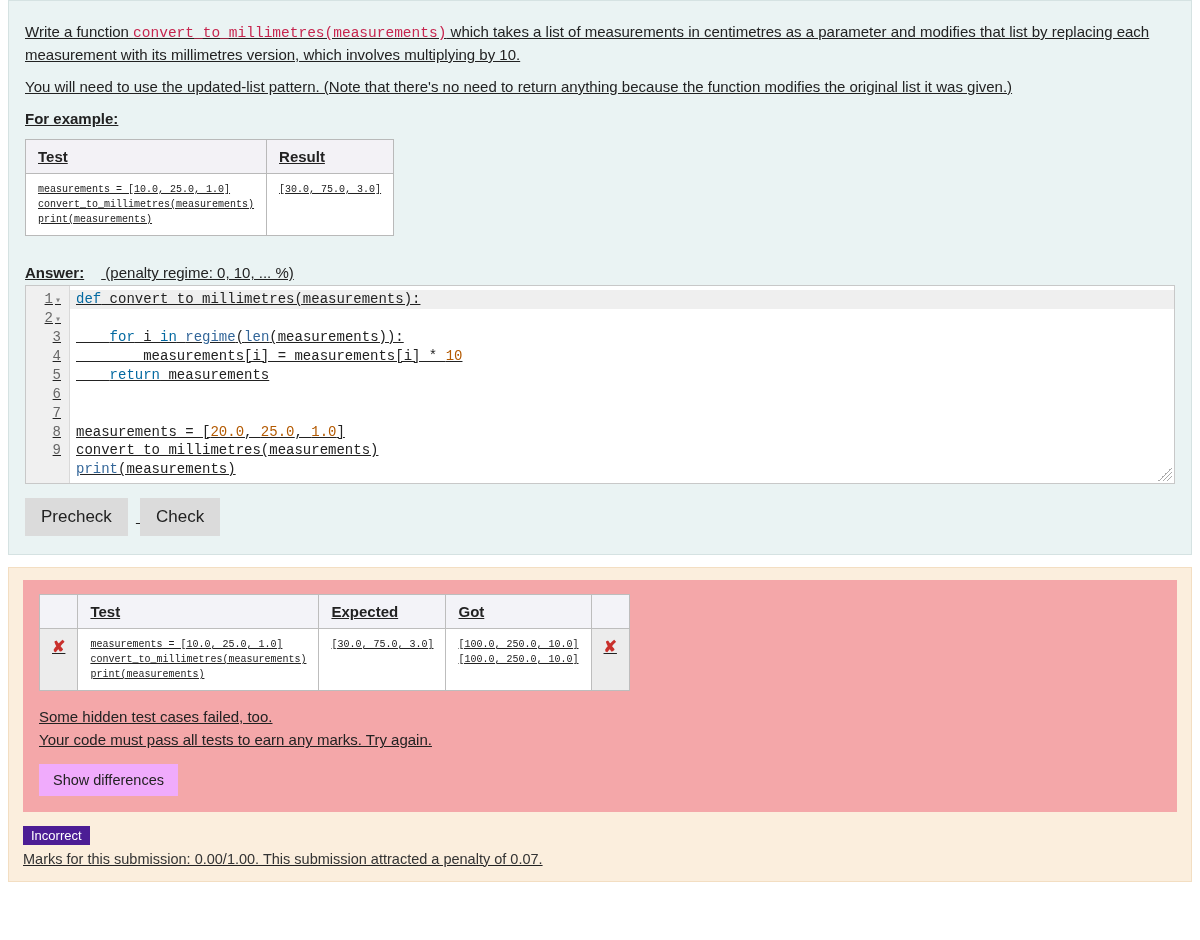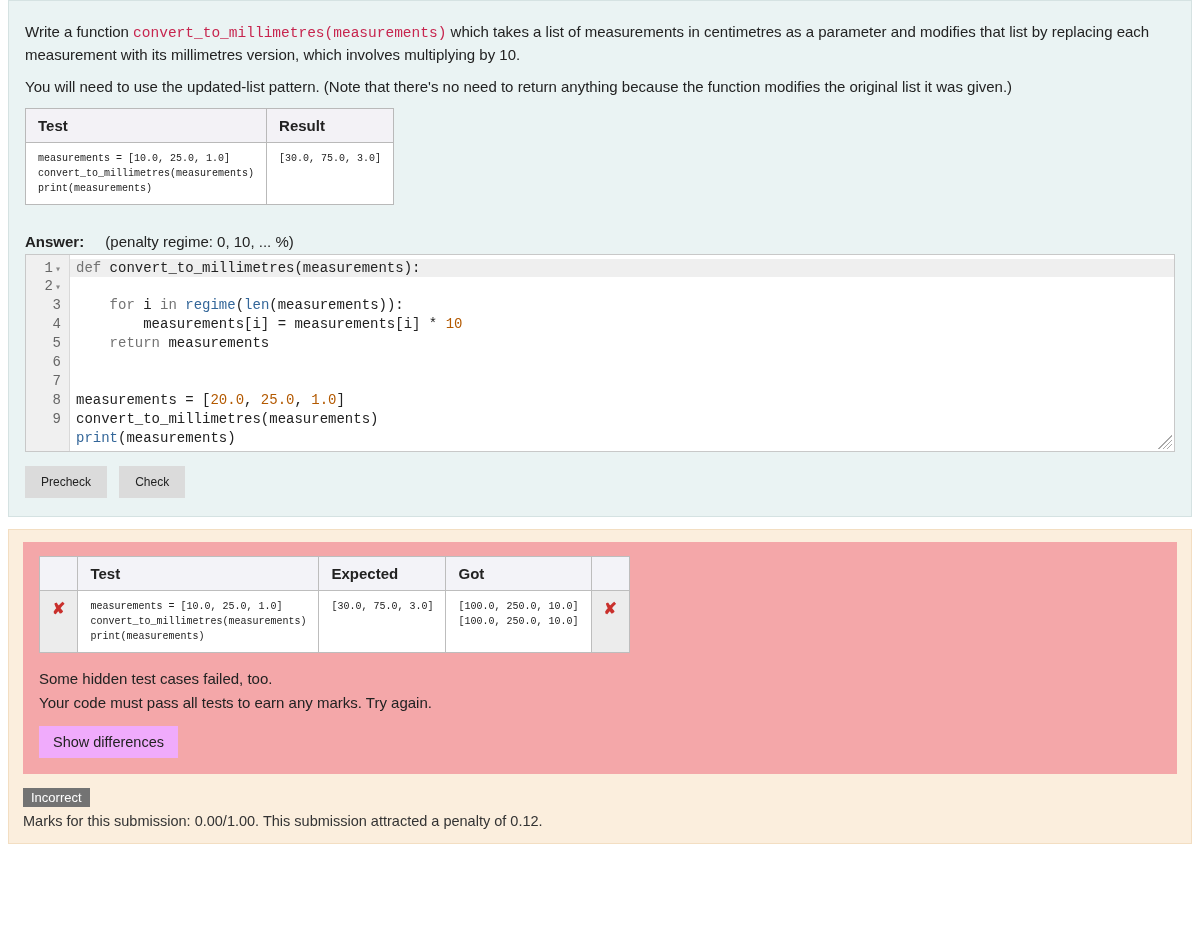--- a/index.html
+++ b/index.html
@@ -3,21 +3,21 @@
 <meta charset="utf-8">
 <style>
   * { box-sizing: border-box; }
   body {
     margin: 0;
     font-family: -apple-system, BlinkMacSystemFont, "Segoe UI", Helvetica, Arial, sans-serif;
     font-size: 15px;
     color: #222;
     background: #fff;
   }
-  .container { padding: 0; }
+  .container { padding: 0; text-decoration: underline; }
   .question-box {
     background: #eaf3f3;
     border: 1px solid #d5e2e2;
     padding: 14px 16px 18px 16px;
     margin: 0 8px 12px 8px;
   }
   .question-box p { margin: 6px 0 10px 0; line-height: 1.45; }
   .fn-name {
     font-family: "SFMono-Regular", Consolas, "Courier New", monospace;
     color: #c7254e;
@@ -71,40 +71,40 @@
   .gutter .fold { color: #888; font-size: 10px; padding-left:2px;}
   .code-area {
     flex: 1;
     font-family: "SFMono-Regular", Consolas, "Courier New", monospace;
     font-size: 14px;
     line-height: 1.35;
     padding: 4px 6px;
     white-space: pre;
     overflow: auto;
   }
-  .kw { color: #737373; }
+  .kw { color: #0369a1; }
   .bi { color: #336699; }
   .num { color: #b35900; }
   .codeline.hl { background: #efefef; display:block; margin: 0 -6px; padding: 0 6px;}
   .resize-handle {
     position: absolute;
     right: 2px;
     bottom: 2px;
     width: 14px;
     height: 14px;
     background:
       linear-gradient(135deg, transparent 0 50%, #aaa 50% 55%, transparent 55% 65%, #aaa 65% 70%, transparent 70% 80%, #aaa 80% 85%, transparent 85%);
   }
   .btn-row { margin-top: 14px; }
   .btn {
     display: inline-block;
     background: #dbdbdb;
     border: none;
     padding: 9px 16px;
-    font-size: 12px;
+    font-size: 17px;
     color: #222;
     cursor: pointer;
     margin-right: 8px;
   }
   .feedback-wrap {
     background: #fbeedd;
     border: 1px solid #f3dec2;
     margin: 0 8px;
     padding: 12px 14px 14px 14px;
   }
@@ -132,38 +132,39 @@
     background: #f0abfc;
     border: none;
     padding: 8px 14px;
     font-size: 14.5px;
     color: #222;
     cursor: pointer;
     margin-top: 6px;
   }
   .badge-incorrect {
     display: inline-block;
-    background: #737373;
+    background: #4c1d95;
     color: #fff;
     padding: 2px 8px;
     font-size: 13px;
     font-weight: 500;
   }
   .marks-text { margin-top: 6px; font-size: 14.5px; color: #333; }
 </style>
 </head>
 <body>
 
 <div class="container">
 
   <div class="question-box">
     <p>
       <span>Write a function </span><span class="fn-name">convert_to_millimetres(measurements)</span><span> which takes a list of measurements in centimetres as a parameter and modifies that list by replacing each measurement with its millimetres version, which involves multiplying by 10.</span>
     </p>
     <p>You will need to use the updated-list pattern. (Note that there's no need to return anything because the function modifies the original list it was given.)</p>
+    <p class="bold">For example:</p>
 
     <table class="example">
       <thead>
         <tr>
           <th>Test</th>
           <th>Result</th>
         </tr>
       </thead>
       <tbody>
         <tr>
@@ -241,17 +242,17 @@
 
       <div class="result-msg">
         <span>Some hidden test cases failed, too.</span><br>
         <span>Your code must pass all tests to earn any marks. Try again.</span>
       </div>
       <button class="btn-gray">Show differences</button>
     </div>
 
     <div>
       <span class="badge-incorrect">Incorrect</span>
-      <div class="marks-text">Marks for this submission: 0.00/1.00. This submission attracted a penalty of 0.12.</div>
+      <div class="marks-text">Marks for this submission: 0.00/1.00. This submission attracted a penalty of 0.07.</div>
     </div>
   </div>
 
 </div>
 
 </body></html>

